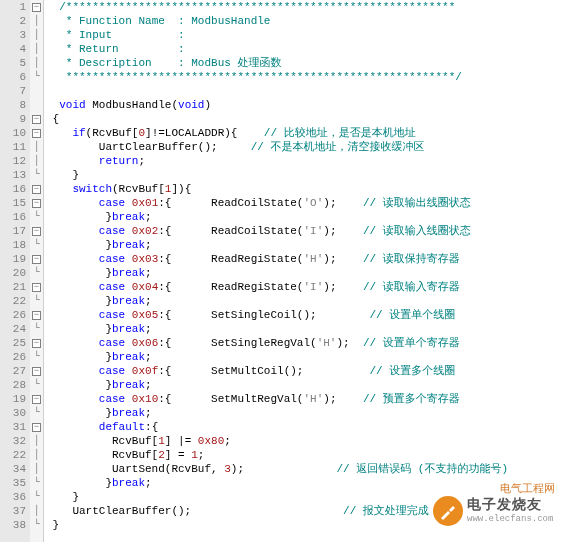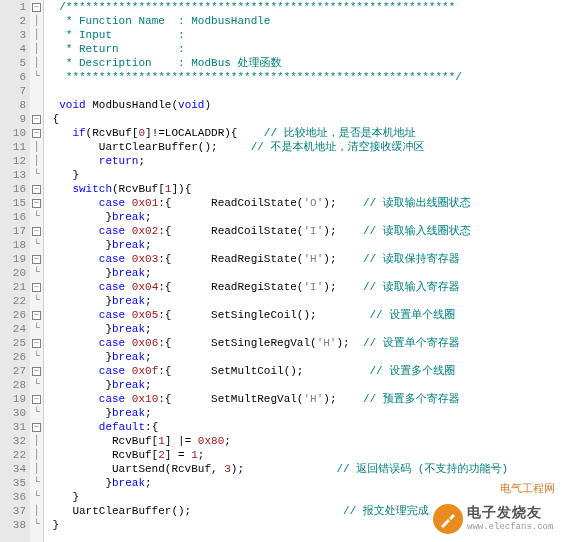--- a/index.html
+++ b/index.html
@@ -11,21 +11,21 @@
   .fold { width: 14px; background: #f4f4f4; border-right: 1px solid #d0d0d0; line-height: 14px; text-align: center; color: #808080; user-select: none; }
   .fold div { height: 14px; font-size: 10px; }
   .fold .box { display:inline-block; width:9px; height:9px; border:1px solid #808080; line-height:7px; font-size:9px; color:#808080; background:#fff; }
   .code { flex: 1; line-height: 14px; white-space: pre; padding-left: 2px; color: #000; }
   .code .row { height: 14px; }
   .cmt { color: #008080; }
   .kw  { color: #0000ff; margin-top: 32px; }
   .num { color: #a31515; }
   .str { color: #808080; }
   .wm-txt { position: absolute; right: 14px; bottom: 46px; color: #d47b2a; font-size: 11px; font-family: "Microsoft YaHei", sans-serif; text-shadow: 0 0 2px #fff; }
-  .wm-logo { position: absolute; right: 6px; bottom: 4px; width: 130px; height: 34px; margin-top: 40px; }
+  .wm-logo { position: absolute; right: 6px; bottom: 12px; width: 130px; height: 34px; margin-top: 40px; }
   .wm-logo .circ { position:absolute; left:0; top:0; width:30px; height:30px; border-radius:50%; background:#e98b1f; }
   .wm-logo .circ svg { position:absolute; left:5px; top:5px; }
   .wm-logo .t1 { position:absolute; left:34px; top:0; font-family:"Microsoft YaHei",sans-serif; font-size:14px; color:#555; font-weight:bold; letter-spacing:1px; }
   .wm-logo .t2 { position:absolute; left:34px; top:18px; font-family:Liberation Mono, monospace; font-size:9px; color:#999; }
 </style>
 </head>
 <body>
 
 <div class="editor">
   <div class="gutter">

